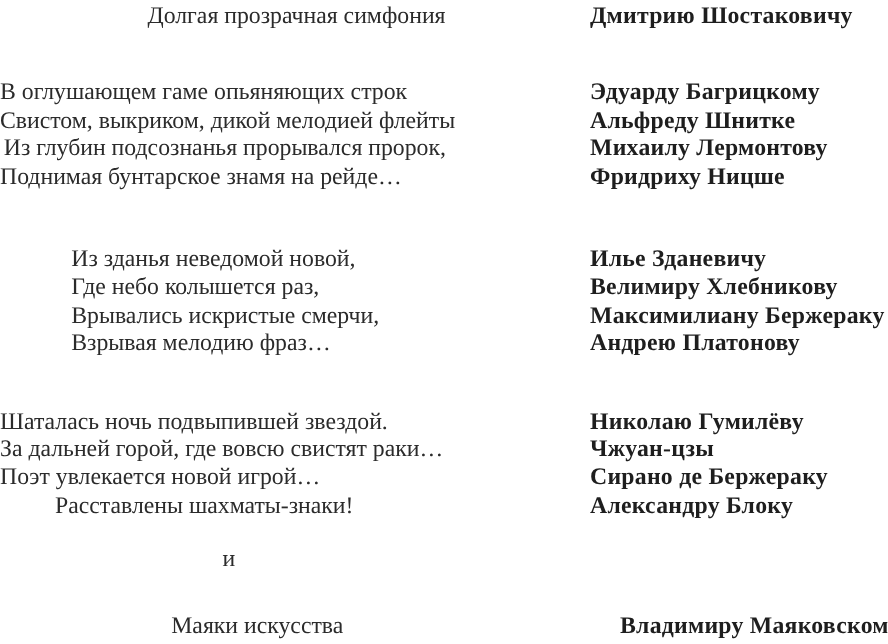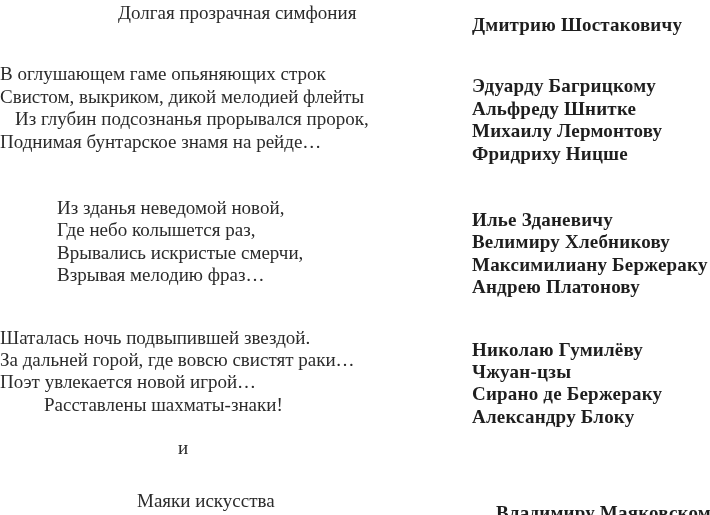--- a/index.html
+++ b/index.html
@@ -31,21 +31,21 @@
     white-space: nowrap;
   }
   .verse {
     display: inline-block;
     font-size: 19px;
     color: #2b2b2b;
   }
   .dedication {
     position: absolute;
     left: 472px;
-    top: 12px;
+    top: 0;
     font-size: 19px;
     font-weight: bold;
     color: #1e1e1e;
     letter-spacing: 0.2px;
   }
   
   .block-title       { margin-top: 1px; }
   .block-stanza-1    { margin-top: 39px; }
   .block-stanza-2    { margin-top: 44px; }
   .block-stanza-3    { margin-top: 40px; }
@@ -55,21 +55,21 @@
 </head>
 <body>
 
 <div class="page" style="background: rgb(255, 255, 255);">
     <div class="stanza block-title">
       <div class="row"><span class="verse" style="margin-left: 118px;">Долгая прозрачная симфония</span><span class="dedication">Дмитрию Шостаковичу</span></div>
     </div>
     <div class="stanza block-stanza-1">
       <div class="row"><span class="verse" style="margin-left: 0px;">В оглушающем гаме опьяняющих строк</span><span class="dedication">Эдуарду Багрицкому</span></div>
       <div class="row"><span class="verse" style="margin-left: 0px;">Свистом, выкриком, дикой мелодией флейты</span><span class="dedication">Альфреду Шнитке</span></div>
-      <div class="row"><span class="verse" style="margin-left: 15px;">Из глубин подсознанья прорывался пророк,</span><span class="dedication">Михаилу Лермонтову</span></div>
+      <div class="row"><span class="verse" style="margin-left: 3px;">Из глубин подсознанья прорывался пророк,</span><span class="dedication">Михаилу Лермонтову</span></div>
       <div class="row"><span class="verse" style="margin-left: 0px;">Поднимая бунтарское знамя на рейде…</span><span class="dedication">Фридриху Ницше</span></div>
     </div>
     <div class="stanza block-stanza-2">
       <div class="row"><span class="verse" style="margin-left: 57px;">Из зданья неведомой новой,</span><span class="dedication">Илье Зданевичу</span></div>
       <div class="row"><span class="verse" style="margin-left: 57px;">Где небо колышется раз,</span><span class="dedication">Велимиру Хлебникову</span></div>
       <div class="row"><span class="verse" style="margin-left: 57px;">Врывались искристые смерчи,</span><span class="dedication">Максимилиану Бержераку</span></div>
       <div class="row"><span class="verse" style="margin-left: 57px;">Взрывая мелодию фраз…</span><span class="dedication">Андрею Платонову</span></div>
     </div>
     <div class="stanza block-stanza-3">
       <div class="row"><span class="verse" style="margin-left: 0px;">Шаталась ночь подвыпившей звездой.</span><span class="dedication">Николаю Гумилёву</span></div>

